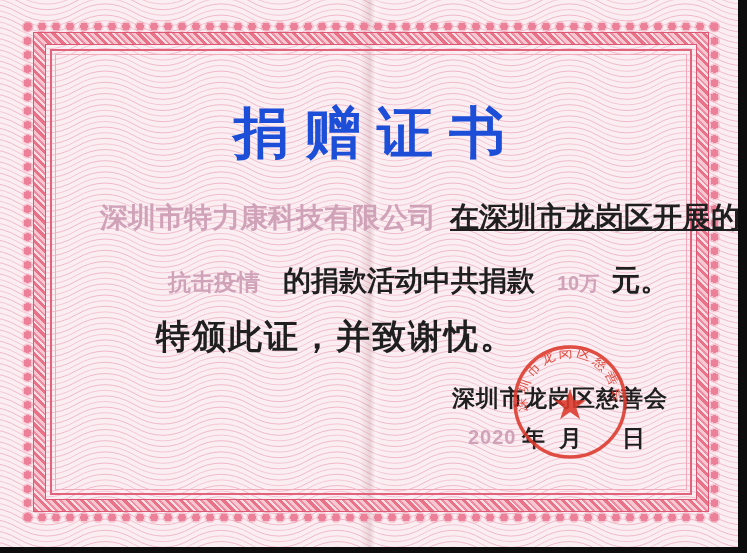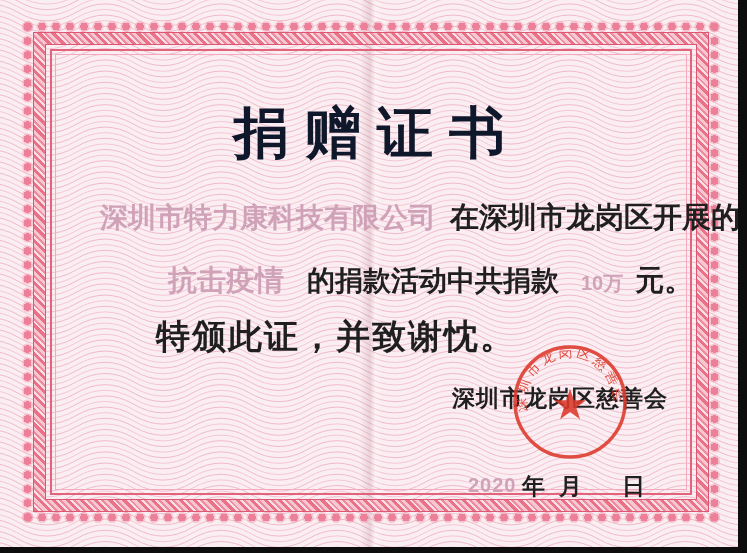--- a/index.html
+++ b/index.html
@@ -27,36 +27,36 @@
     border-image:repeating-linear-gradient(45deg,#e97289 0 3px,#fadfe5 3px 5px,#ef8ba0 5px 7px,#f6c6d1 7px 10px) 11;
     box-shadow:0 0 0 1px #dd5672, inset 0 0 0 1px #dd5672;
   }
   .frame-line{position:absolute;z-index:2;left:50px;right:55px;top:49px;bottom:58px;border:2px solid #e2647c;}
   .frame-hair{position:absolute;z-index:2;left:55px;right:60px;top:54px;bottom:63px;border:1px solid #f3aabc;}
   
   .txt{position:absolute;z-index:3;white-space:nowrap;}
   .title{
     left:0;top:96px;width:738px;text-align:center;
     font-family:"DejaVu Serif",serif;font-size:56px;font-weight:700;
-    color:#0f172a;letter-spacing:16px;text-indent:16px;
+    color:#1d4ed8;letter-spacing:16px;text-indent:16px;
   }
   .ink{color:#1f1f1f;font-weight:700;}
   .fill{color:#cfa2b8;font-weight:600;}
   .line1{left:100px;top:198px;font-size:29px;}
   .line1 .fill{font-size:28px;}
-  .line1 .ink{margin-left:14px;}
+  .line1 .ink{margin-left:14px;text-decoration:underline;}
   .line2{left:168px;top:261px;font-size:28px;}
-  .line2 .fill-a{font-size:29px;}
+  .line2 .fill-a{font-size:23px;}
   .line2 .ink-a{margin-left:23px;}
   .line2 .fill-b{font-size:20px;margin-left:22px;}
   .line2 .ink-b{margin-left:12px;font-size:29px;}
   .line3{left:156px;top:314px;font-size:34px;letter-spacing:2px;text-align:right;}
   .org{left:452px;top:383px;font-size:23px;letter-spacing:1px;}
   .dateline{left:0;top:423px;width:747px;height:30px;}
-  .dateline span{position:absolute;margin-top:48px;}
+  .dateline span{position:absolute;}
   .d-year{left:468px;top:3px;font-size:20px;letter-spacing:1px;}
   .d-ylab{left:522px;top:0;font-size:23px;}
   .d-mlab{left:559px;top:0;font-size:23px;}
   .d-dlab{left:622px;top:0;font-size:23px;}
   
   .seal{position:absolute;z-index:4;left:505px;top:337px;width:130px;height:130px;opacity:0.88;}
   
   .edge-right{position:absolute;z-index:5;right:0;top:0;width:9px;height:553px;background:#0d0d0d;}
   .edge-bottom{position:absolute;z-index:5;left:0;bottom:0;width:747px;height:6px;background:#0d0d0d;}
 </style>

